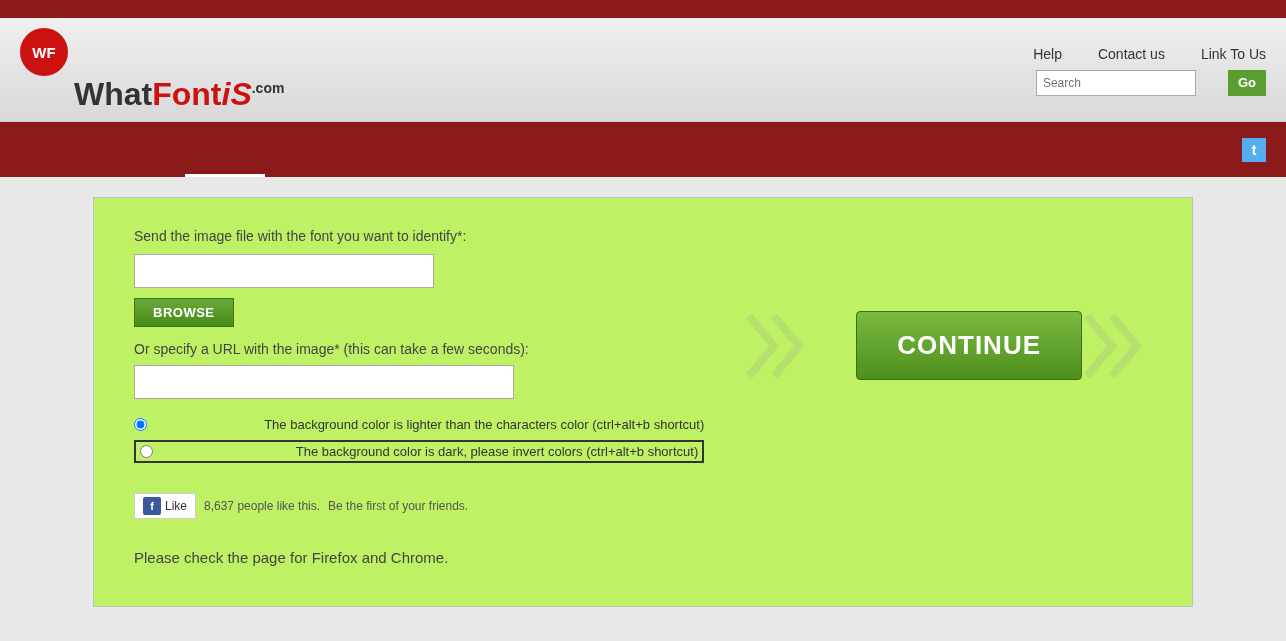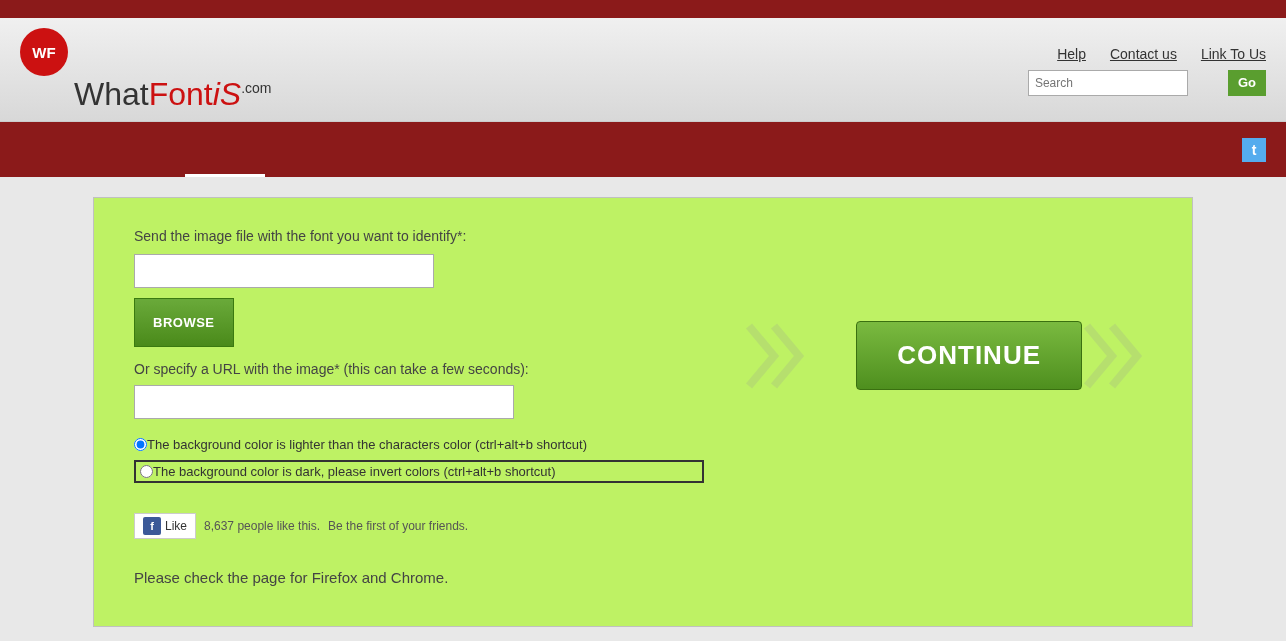--- a/index.html
+++ b/index.html
@@ -36,51 +36,50 @@
       justify-content: center;
       color: white;
       font-weight: bold;
       font-size: 15px;
       margin-right: 6px;
       flex-shrink: 0;
     }
 
     .logo-text {
       font-size: 32px;
-      font-weight: normal;
+      font-weight: bold;
       margin-top: 48px;
     }
 
     .logo-text .what { color: #333; }
     .logo-text .font { color: #cc1111; }
     .logo-text .is { color: #cc1111; font-style: italic; }
     .logo-text .com { color: #333; font-size: 14px; vertical-align: super; }
 
     .header-nav {
       display: flex;
       flex-direction: column;
       align-items: flex-end;
       gap: 8px;
     }
 
     .nav-links {
       display: flex;
-      gap: 24px;
-      text-decoration: underline;
+      gap: 36px;
     }
 
     .nav-links a {
       color: #333;
       text-decoration: none;
       font-size: 14px;
     }
 
     .search-area {
       display: flex;
-      gap: 8px;
+      gap: 0;
       align-items: flex-start;
     }
 
     .search-input {
       width: 160px;
       height: 26px;
       border: 1px solid #aaa;
       padding: 2px 6px;
       font-size: 12px;
       color: #999;
@@ -172,21 +171,21 @@
       border: 1px solid #aaa;
       background: white;
       padding: 4px 8px;
       font-size: 13px;
     }
 
     .browse-btn {
       background: linear-gradient(to bottom, #6aaa3a, #4a8a1a);
       color: white;
       border: 1px solid #3a7a10;
-      padding: 16px 18px;
+      padding: 6px 18px;
       font-size: 13px;
       font-weight: bold;
       cursor: pointer;
       letter-spacing: 0.5px;
       text-transform: uppercase;
       display: block;
       margin-bottom: 14px;
     }
 
     .url-label {
@@ -212,20 +211,21 @@
       flex-direction: column;
       gap: 8px;
     }
 
     .radio-option {
       display: flex;
       align-items: center;
       gap: 0;
       font-size: 13px;
       color: #333;
+      justify-content: space-between;
     }
 
     .radio-option input[type="radio"] {
       margin: 0;
     }
 
     .radio-option.dark-bg-option {
       border: 2px solid #333;
       padding: 2px 4px;
     }

